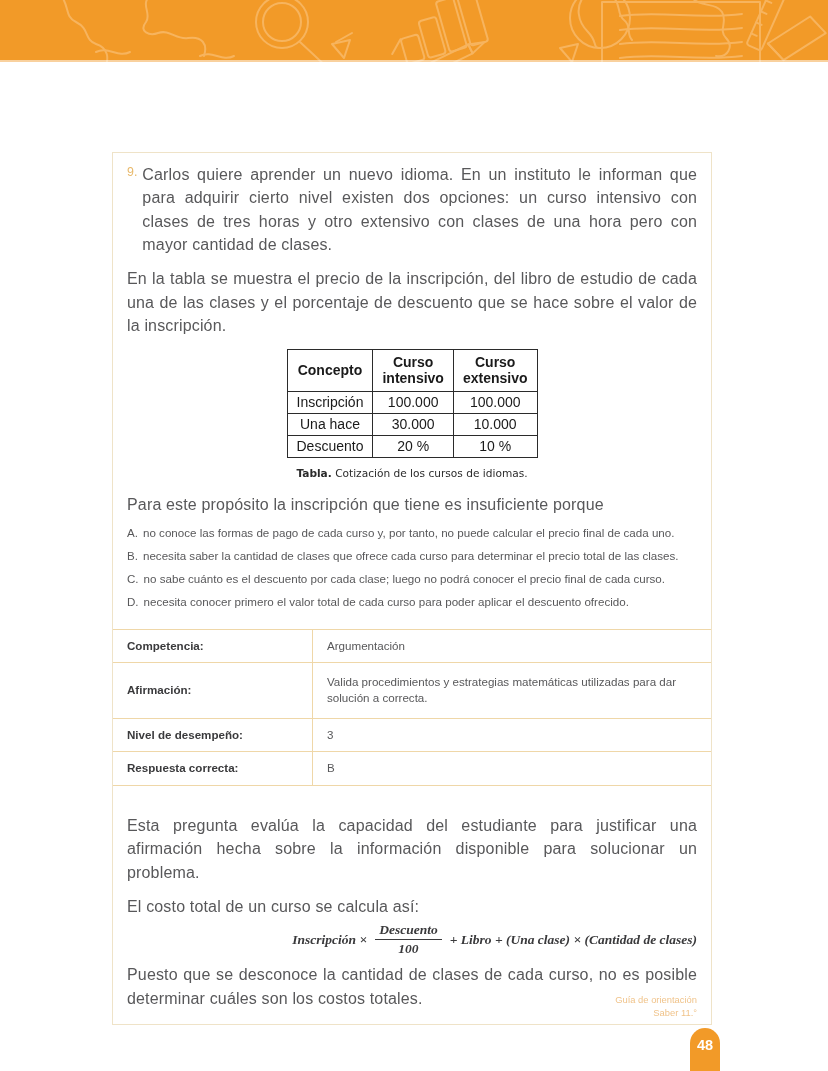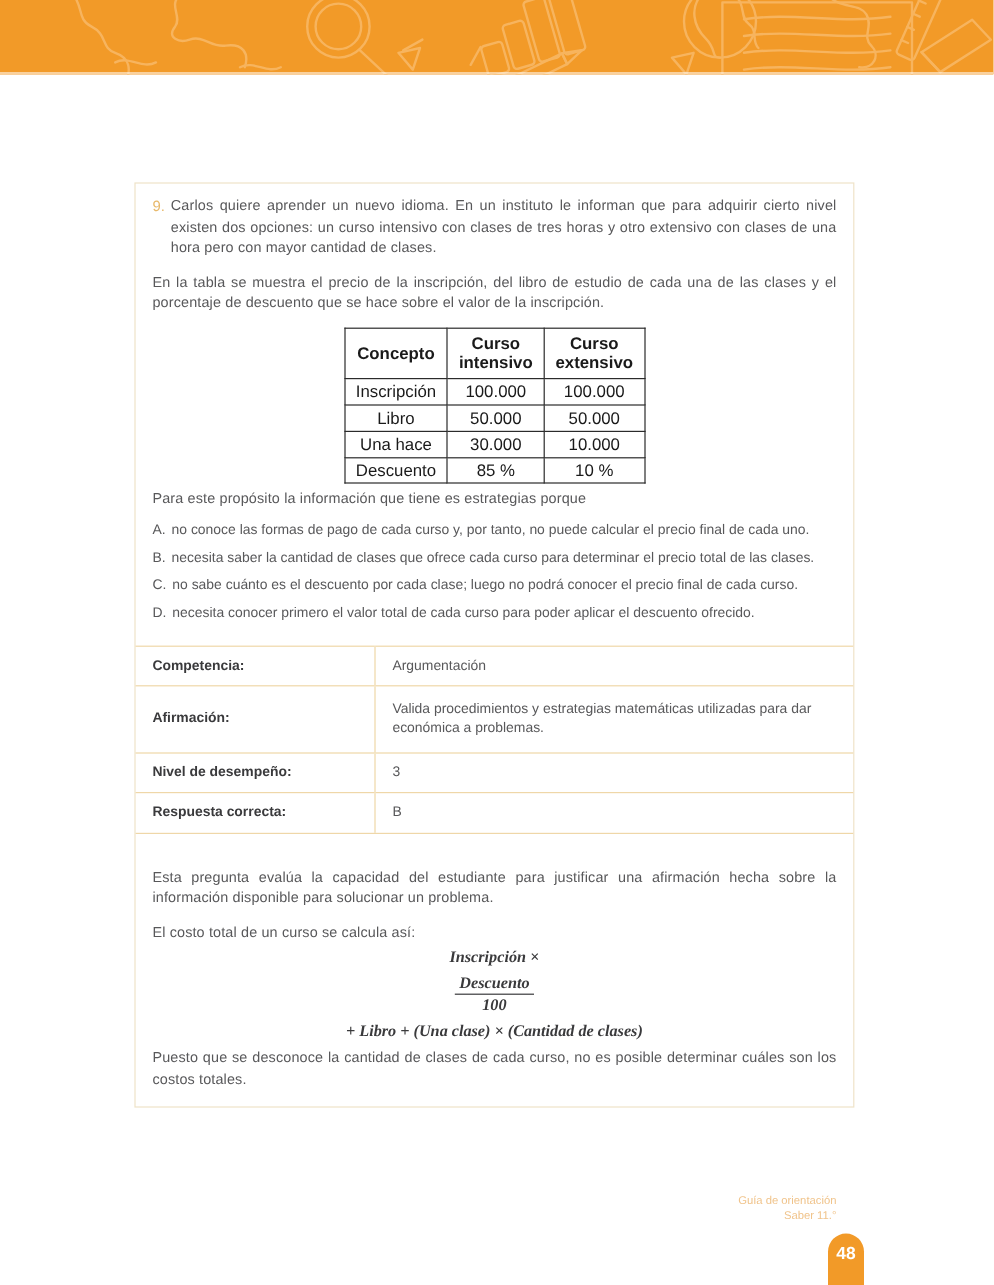--- a/index.html
+++ b/index.html
@@ -35,21 +35,21 @@
     border: 1px solid #EFE3C8;
     box-sizing: border-box;
     background: #ffffff;
   }
 
   .q-body {
     padding: 10px 14px 4px 14px;
   }
 
   .para {
-    font-size: 12px;
+    font-size: 16px;
     line-height: 1.46;
     color: #58585A;
     margin: 0 0 11px 0;
     text-align: justify;
     letter-spacing: 0.01em;
   }
   .para.last { margin-bottom: 9px; }
 
   .q-first {
     display: flex;
@@ -146,21 +146,20 @@
     font-family: "Liberation Serif", serif;
     font-weight: bold;
     font-style: italic;
     font-size: 13.5px;
     color: #3A3A3C;
     margin: 4px 0 6px 0;
     display: flex;
     justify-content: flex-end;
     align-items: center;
     gap: 5px;
-    flex-direction: column;
   }
   .frac {
     display: inline-flex;
     flex-direction: column;
     align-items: center;
     vertical-align: middle;
     margin: 0 3px;
   }
   .frac .num { padding: 0 4px 1px 4px; }
   .frac .den {
@@ -292,40 +291,38 @@
             </th>
           </tr>
         </thead>
         <tbody>
           <tr>
             <td class="rowhead">Inscripción</td>
             <td>100.000</td>
             <td>100.000</td>
           </tr>
           <tr>
-            <td class="rowhead">Libro</td>
-            <td>50.000</td>
-            <td>50.000</td>
-          </tr>
-          <tr>
             <td class="rowhead">Una hace</td>
             <td>30.000</td>
             <td>10.000</td>
           </tr>
           <tr>
             <td class="rowhead">Descuento</td>
-            <td>85 %</td>
+            <td>20 %</td>
             <td>10 %</td>
           </tr>
         </tbody>
       </table>
     </div>
 
-
-    <p class="para last">Para este propósito la información que tiene es estrategias porque</p>
+    <div class="tcap">
+      <b>Tabla.</b><span> Cotización de los cursos de idiomas.</span>
+    </div>
+
+    <p class="para last">Para este propósito la inscripción que tiene es insuficiente porque</p>
 
     <div class="opts">
       <div class="opt">
         <span class="opt-letter">A.</span>
         <span class="opt-text">no conoce las formas de pago de cada curso y, por tanto, no puede calcular el precio final de cada uno.</span>
       </div>
       <div class="opt">
         <span class="opt-letter">B.</span>
         <span class="opt-text">necesita saber la cantidad de clases que ofrece cada curso para determinar el precio total de las clases.</span>
       </div>
@@ -341,21 +338,21 @@
   </div>
 
   <table class="meta">
     <tbody>
         <tr>
       <td class="label">Competencia:</td>
       <td>Argumentación</td>
     </tr>
     <tr class="tall">
       <td class="label">Afirmación:</td>
-      <td>Valida procedimientos y estrategias matemáticas utilizadas para dar económica a problemas.</td>
+      <td>Valida procedimientos y estrategias matemáticas utilizadas para dar solución a correcta.</td>
     </tr>
     <tr>
       <td class="label">Nivel de desempeño:</td>
       <td>3</td>
     </tr>
     <tr>
       <td class="label">Respuesta correcta:</td>
       <td>B</td>
     </tr>
   </tbody>

